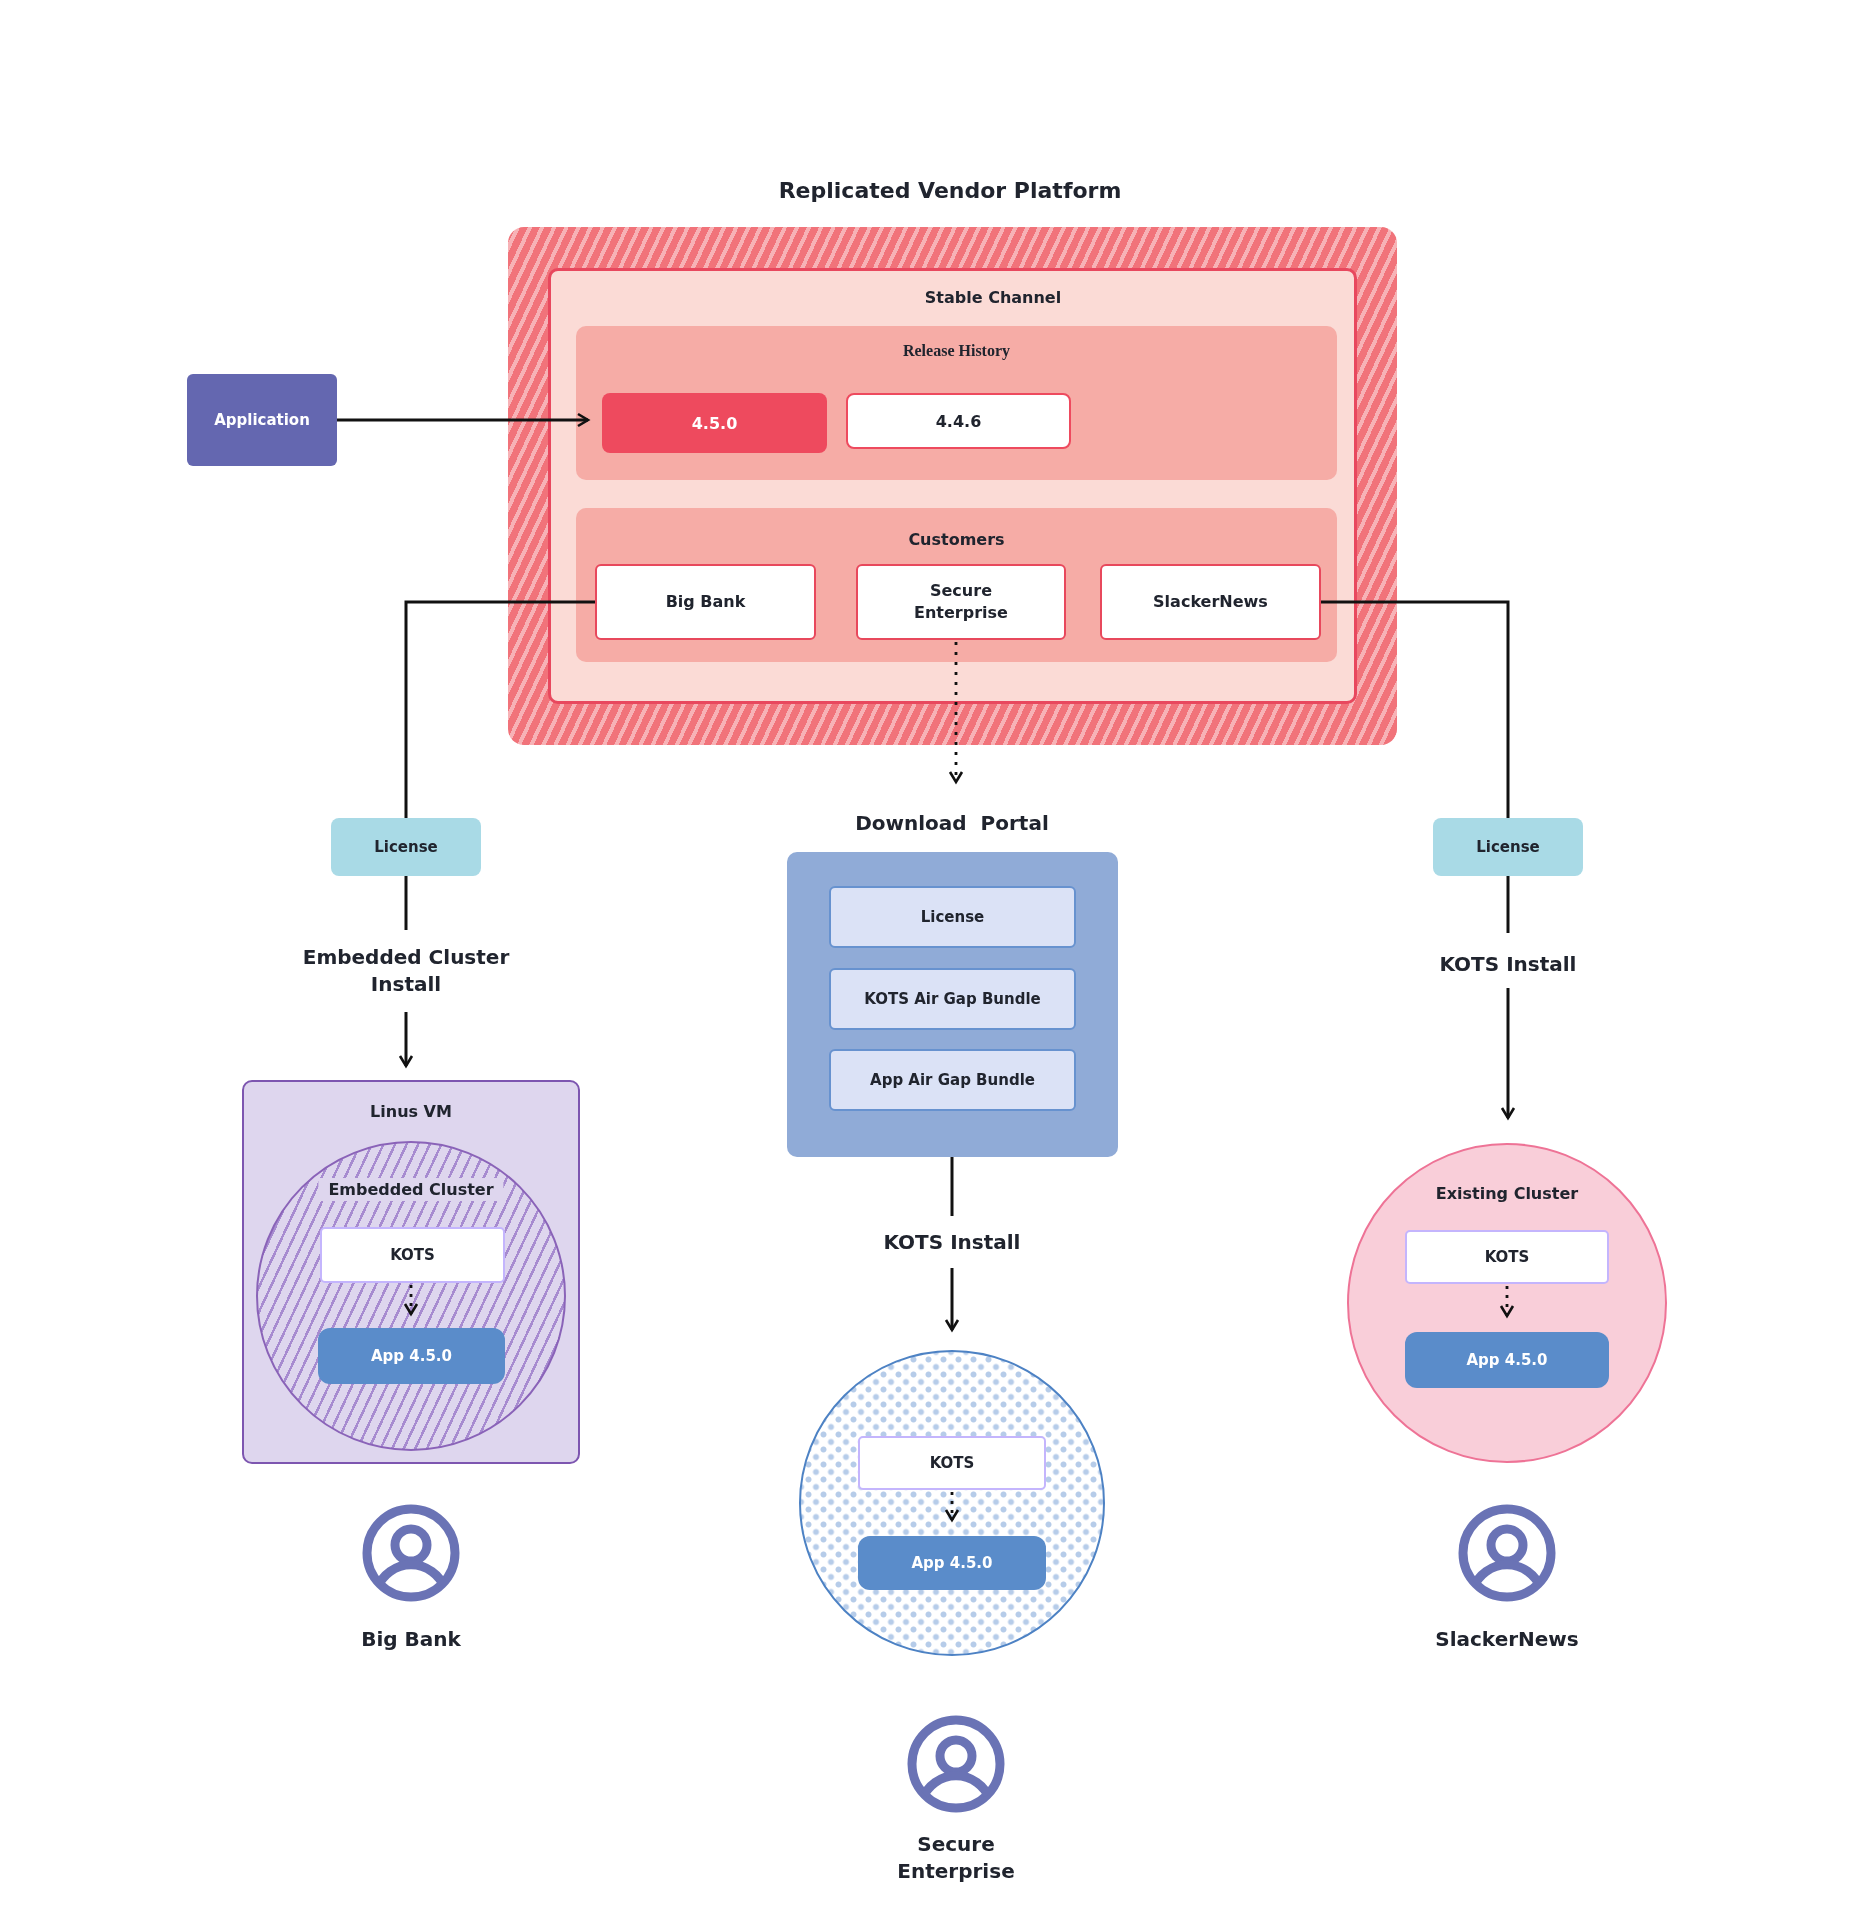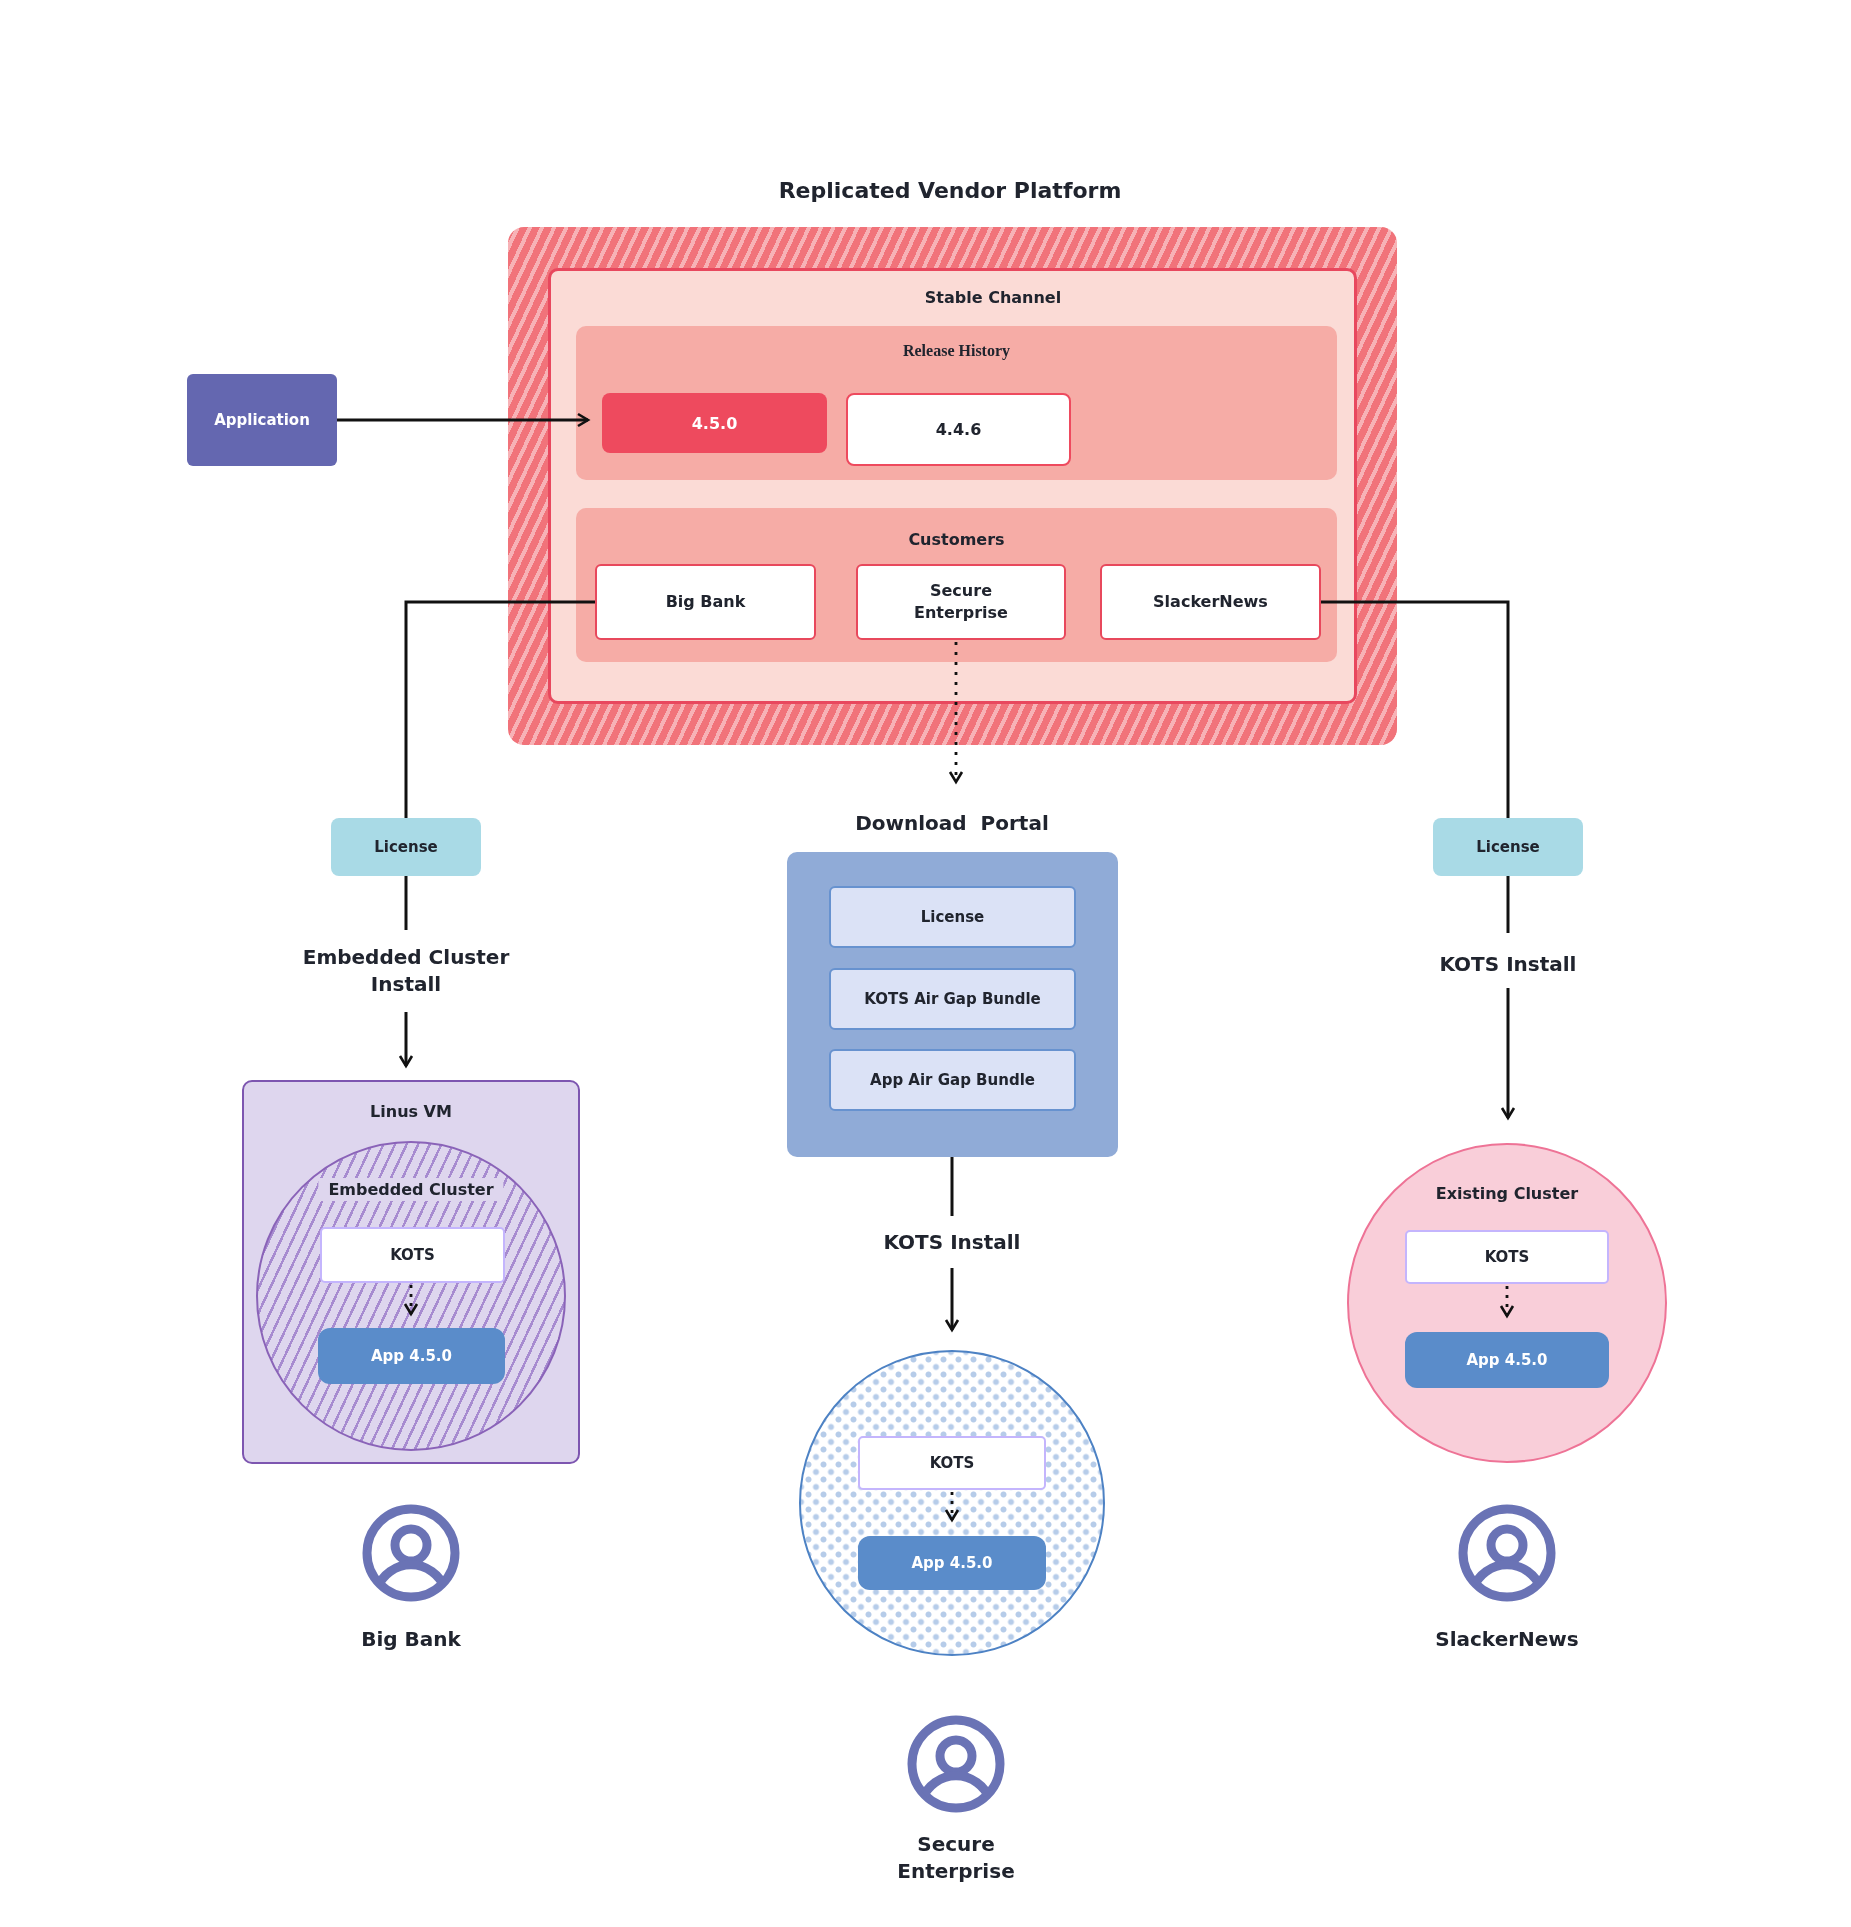--- a/index.html
+++ b/index.html
@@ -26,21 +26,21 @@
     left:548px;top:268px;width:809px;height:436px;border-radius:10px;
     background:#fbdbd6;border:3px solid #e8485e;
   }
   .group-box{background:#f6aca6;border-radius:10px;}
   .group-label{left:0;right:0;text-align:center;font-size:16px;font-weight:600;}
   .release-current{
     left:602px;top:393px;width:225px;height:60px;border-radius:8px;
     background:#ee4a5e;color:#ffffff;font-size:16px;
   }
   .release-prev{
-    left:846px;top:393px;width:225px;height:73px;border-radius:8px;
+    left:846px;top:393px;width:225px;height:56px;border-radius:8px;
     background:#ffffff;border:2px solid #ee4a5e;font-size:16px;
   }
   .customer-box{
     background:#ffffff;border:2px solid #e8485c;border-radius:6px;font-size:16px;line-height:22px;
   }
   .application-box{
     left:187px;top:374px;width:150px;height:92px;border-radius:6px;
     background:#6467b0;color:#ffffff;font-size:15px;
   }
 

